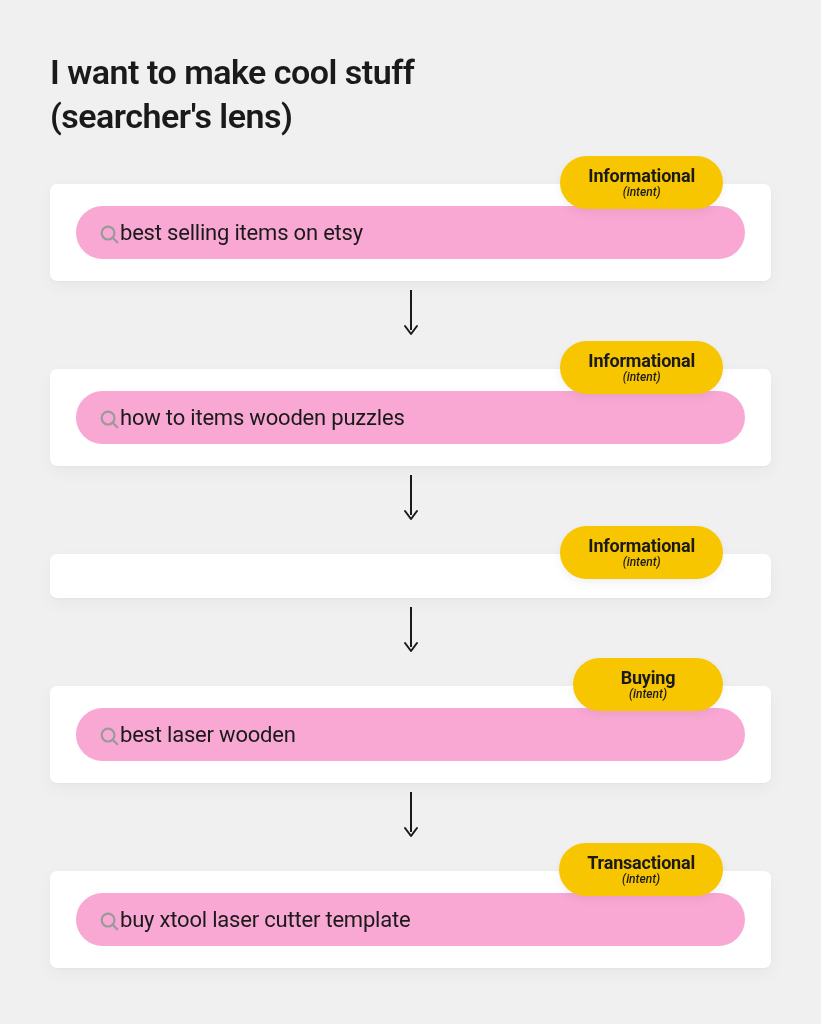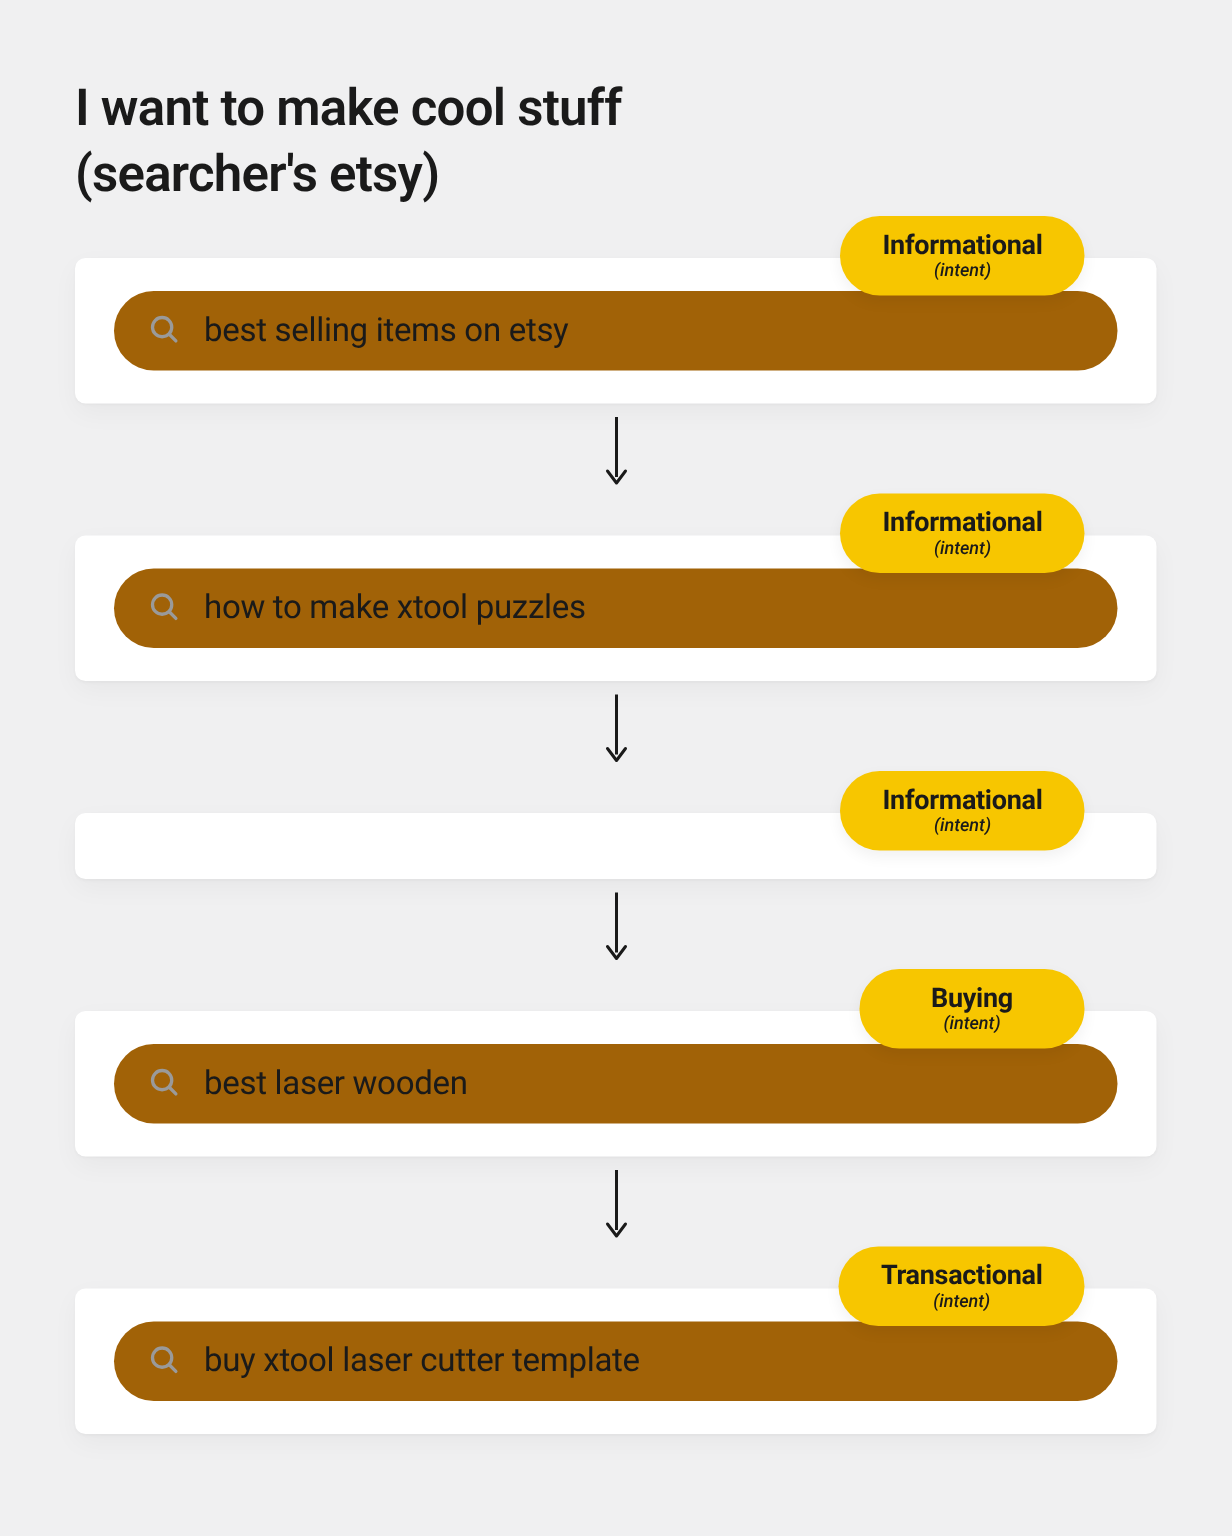--- a/index.html
+++ b/index.html
@@ -8,42 +8,41 @@
     font-family: -apple-system, BlinkMacSystemFont, "Segoe UI", Roboto, Helvetica, Arial, sans-serif;
     width: 821px;
     height: 1024px;
     padding: 50px 50px 40px 50px;
     color: #1a1a1a;
   }
   .title {
     font-size: 34px;
     font-weight: 600;
     line-height: 1.3;
-    margin-bottom: 34px;
+    margin-bottom: 46px;
     letter-spacing: -0.5px;
   }
   .flow {
     display: flex;
     flex-direction: column;
     align-items: center;
   }
   .card {
     background: #ffffff;
     border-radius: 7px;
     width: 100%;
     padding: 22px 26px;
     position: relative;
     box-shadow: 0 6px 18px rgba(0,0,0,0.04), 0 1px 2px rgba(0,0,0,0.03);
   }
   .searchbar {
-    background: #a16207;
+    background: #f9a8d4;
     border-radius: 999px;
     display: flex;
-    align-items: flex-start;
-    gap: 16px;
+    align-items: flex-end;
     padding: 14px 22px;
   }
   .search-icon {
     width: 22px;
     height: 22px;
     flex-shrink: 0;
   }
   .search-icon svg {
     width: 100%;
     height: 100%;
@@ -90,21 +89,21 @@
     width: 18px;
     height: 48px;
     display: block;
   }
 </style>
 </head>
 <body>
 
 <h1 class="title">
   <span>I want to make cool stuff</span><br>
-  <span>(searcher's etsy)</span>
+  <span>(searcher's lens)</span>
 </h1>
 
 <div class="flow">
 
   <div class="card">
     <div class="badge">
       <div class="badge-title">Informational</div>
       <div class="badge-sub">(intent)</div>
     </div>
     <div class="searchbar">
@@ -130,21 +129,21 @@
       <div class="badge-title">Informational</div>
       <div class="badge-sub">(intent)</div>
     </div>
     <div class="searchbar">
       <span class="search-icon">
         <svg viewBox="0 0 24 24" fill="none" stroke="#9a9a9a" stroke-width="2.4" stroke-linecap="round" stroke-linejoin="round">
             <circle cx="11" cy="11" r="7"></circle>
             <line x1="21" y1="21" x2="16.2" y2="16.2"></line>
           </svg>
       </span>
-      <span class="query">how to make xtool puzzles</span>
+      <span class="query">how to items wooden puzzles</span>
     </div>
   </div>
 
   <div class="arrow">
     <svg viewBox="0 0 18 48">
         <line x1="9" y1="2" x2="9" y2="42" stroke="#1a1a1a" stroke-width="2"></line>
         <path d="M3 38 L9 46 L15 38" fill="none" stroke="#1a1a1a" stroke-width="2" stroke-linecap="round" stroke-linejoin="round"></path>
       </svg>
   </div>
 

